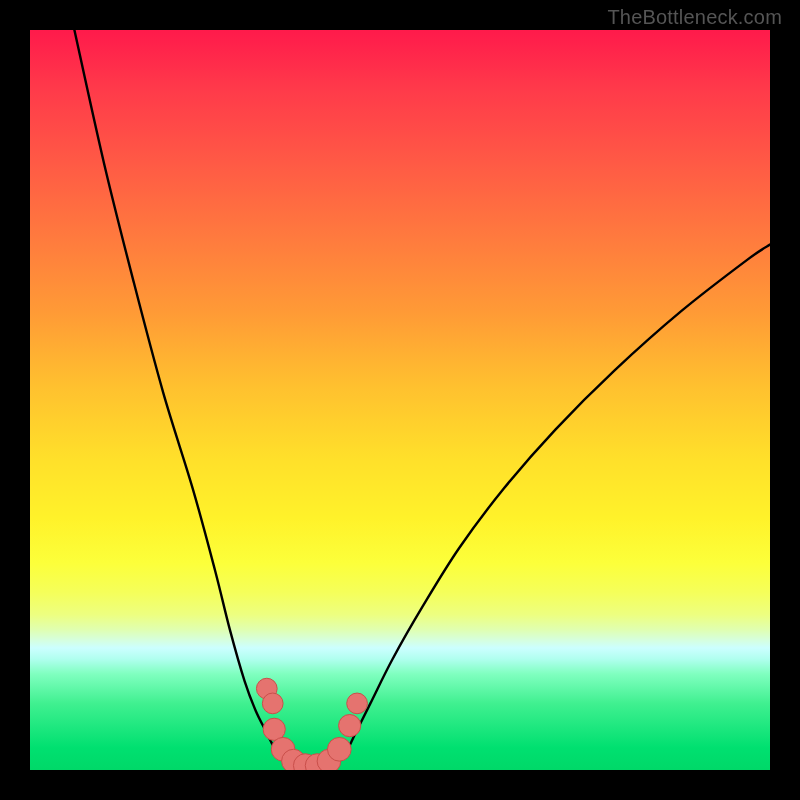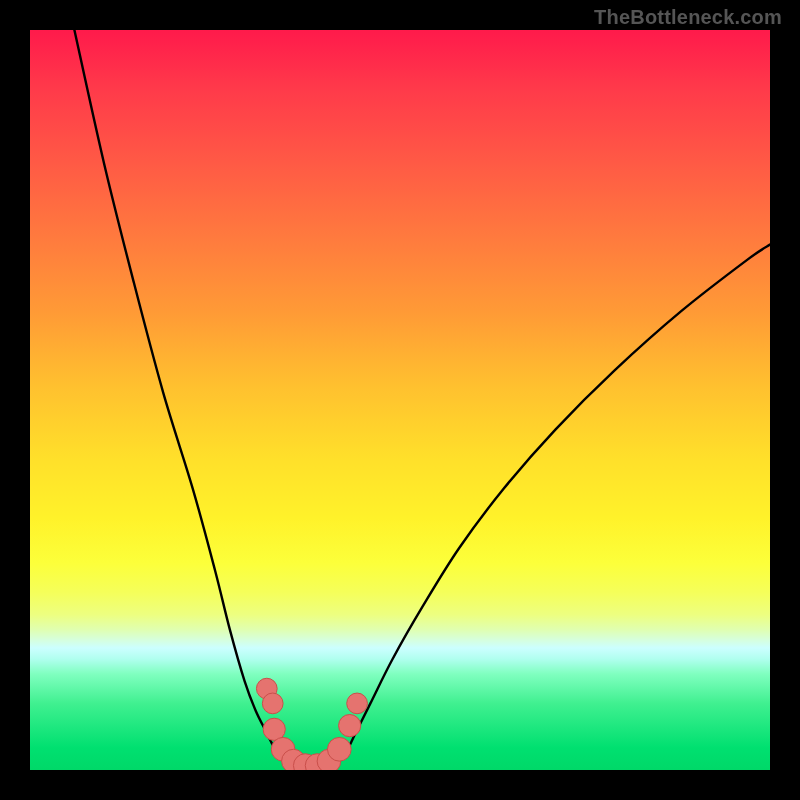--- a/index.html
+++ b/index.html
@@ -59,21 +59,21 @@
     inset: 0;
     width: 740px;
     height: 740px;
   }
   .attribution {
     position: absolute;
     top: 6px;
     right: 18px;
     color: #555;
     font-size: 20px;
-    font-weight: 700;
+    font-weight: 400;
     letter-spacing: 0.2px;
     user-select: none;
     text-align: right;
   }
 </style>
 </head>
 <body>
 
 <div class="frame">
   <div class="plot">

